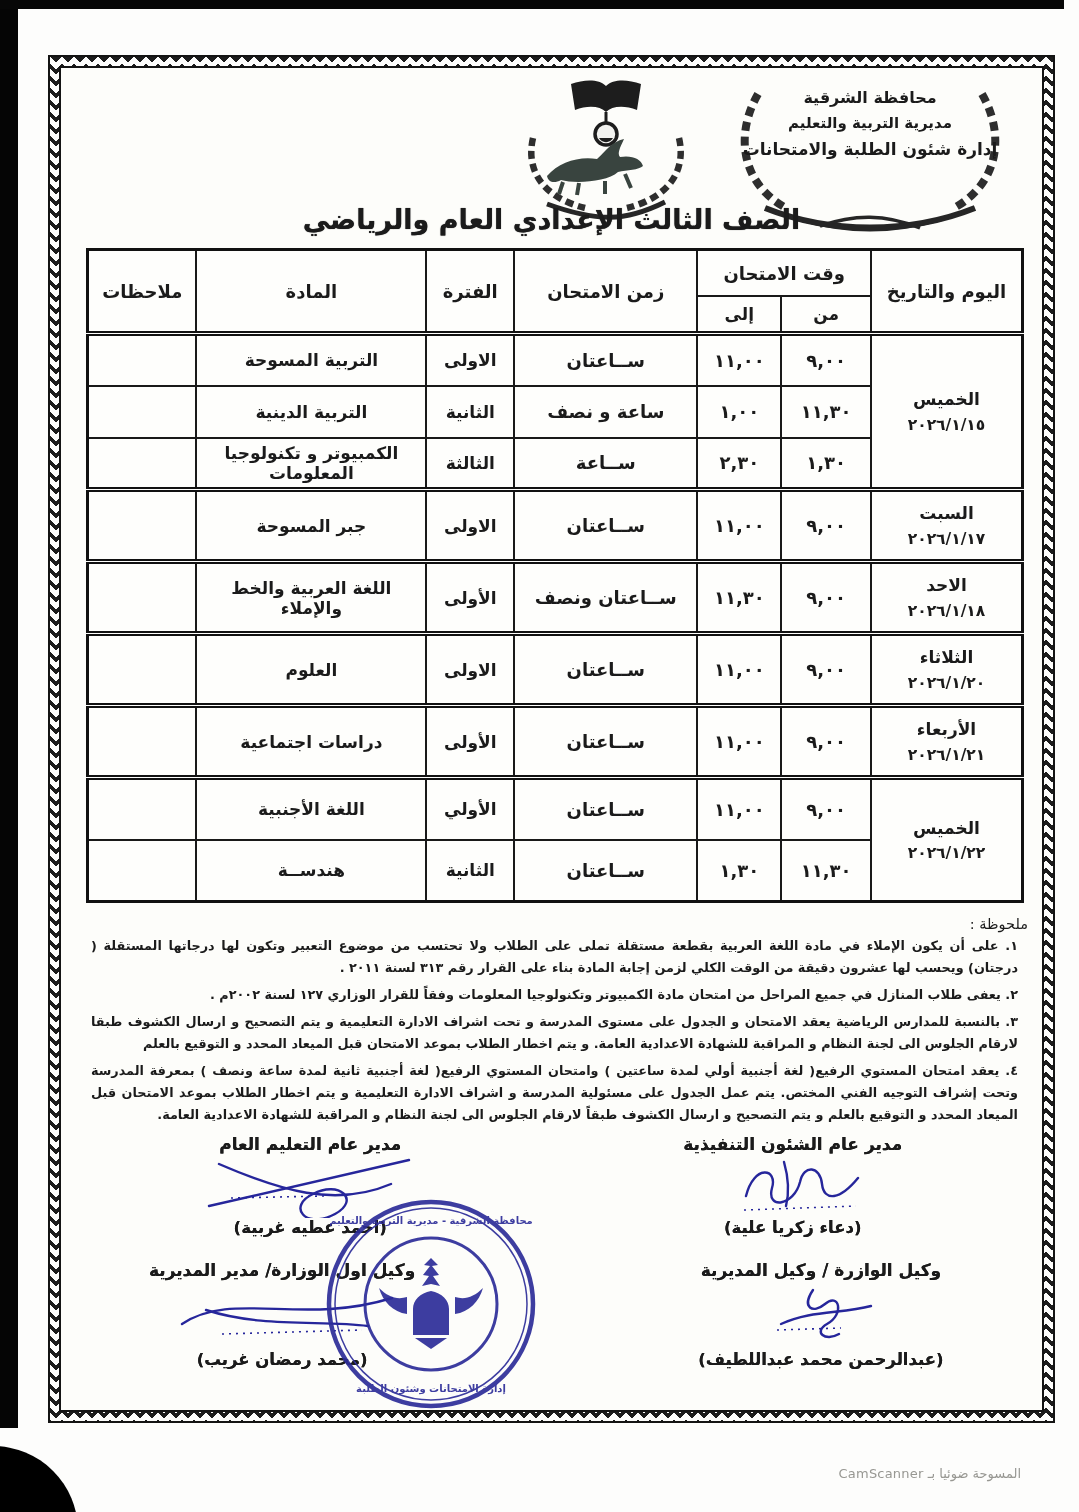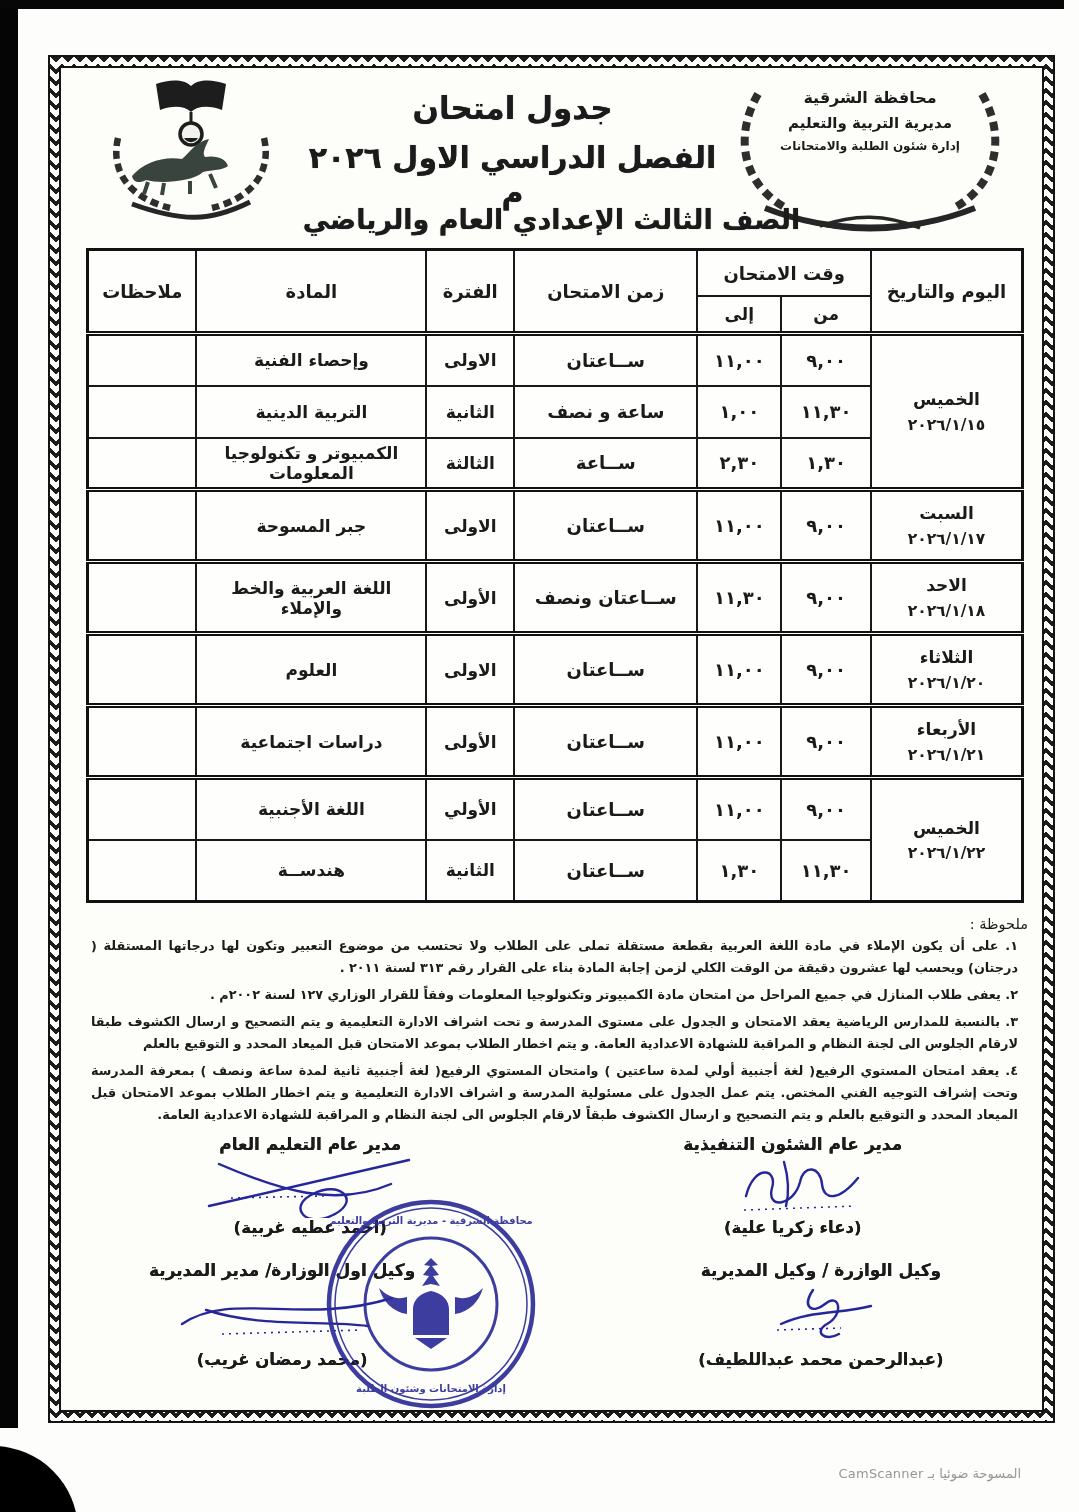--- a/index.html
+++ b/index.html
@@ -31,21 +31,21 @@
   .doc-inner{
     position:relative;width:100%;height:100%;box-sizing:border-box;
     background:#fdfdfa;border:2px solid #141414;direction:rtl;
   }
   
   .sec-header{position:absolute;top:8px;right:0;left:0;display:flex;align-items:flex-start;}
   .org-block{position:relative;width:300px;height:160px;flex:0 0 auto;margin-right:22px;}
   .org-text{position:absolute;top:12px;right:0;left:0;text-align:center;font-weight:bold;}
   .org-text .l1{font-size:16px;}
   .org-text .l2{font-size:15px;margin-top:7px;}
-  .org-text .l3{font-size:12px;margin-top:7px;}
+  .org-text .l3{font-size:17px;margin-top:7px;}
   .titles{flex:1 1 auto;text-align:center;padding-top:14px;}
   .titles .t1{font-size:31px;font-weight:bold;text-shadow:0 0 .7px currentColor;}
   .titles .t2{font-size:30px;font-weight:bold;margin-top:14px;text-shadow:0 0 .7px currentColor;}
   .emblem-block{width:230px;flex:0 0 auto;margin-left:14px;text-align:center;}
   .grade-title{
     position:absolute;top:136px;right:0;left:0;text-align:center;
     font-size:27px;font-weight:bold;text-shadow:0 0 .8px currentColor;
   }
   
   .exam-table-wrap{position:absolute;top:180px;right:18px;}
@@ -105,24 +105,20 @@
             <path d="M78,143 C130,157 170,157 222,143" stroke="#262626" stroke-width="4" fill="none"></path>
             <path d="M100,150 C135,138 165,138 200,152" stroke="#262626" stroke-width="3.5" fill="none"></path>
           </svg>
           <div class="org-text">
             <div class="l1">محافظة الشرقية</div>
             <div class="l2">مديرية التربية والتعليم</div>
             <div class="l3">إدارة شئون الطلبة والامتحانات</div>
           </div>
         </div>
 
-        <div class="titles">
-          <div class="t1">جدول امتحان</div>
-          <div class="t2">الفصل الدراسي الاول ٢٠٢٦ م</div>
-        </div>
 
         <div class="emblem-block">
           <svg width="185" height="150" viewBox="0 0 185 150">
             <path d="M58,8 C72,3 86,3 93,10 C100,3 114,3 128,8 L124,34 C111,29 99,30 93,36 C87,30 75,29 62,34 Z" fill="#1d1d1d"></path>
             <line x1="93" y1="36" x2="93" y2="48" stroke="#1d1d1d" stroke-width="3"></line>
             <circle cx="93" cy="58" r="11" fill="#f2f2ef" stroke="#1d1d1d" stroke-width="3.5"></circle>
             <path d="M86,62 a8,8 0 0 0 14,0 z" fill="#1d1d1d"></path>
             <path d="M34,100 C46,86 66,80 84,83 C94,74 98,66 111,63 C107,72 104,77 107,81 C119,79 128,83 130,90 C126,94 114,94 105,96 C94,106 62,108 48,104 C41,108 35,106 34,100 Z" fill="#39443f"></path>
             <path d="M50,106 L46,118 M66,107 L64,119 M92,105 L92,118 M112,98 L118,112" stroke="#39443f" stroke-width="4" fill="none"></path>
             <path d="M20,62 C12,96 32,122 72,132" stroke="#2e2e2e" stroke-width="6.5" fill="none" stroke-dasharray="8,5"></path>
@@ -162,21 +158,21 @@
           <tbody>
               <tr class="group-start" style="height: 52px;">
                 <td rowspan="3" class="day-cell">
                   <div>الخميس</div>
                   <div class="date">٢٠٢٦/١/١٥</div>
                 </td>
                 <td class="c-from">٩,٠٠</td>
                 <td class="c-to">١١,٠٠</td>
                 <td class="c-duration">ســاعتان</td>
                 <td class="c-period">الاولى</td>
-                <td class="c-subject">وإحصاء الفنية</td>
+                <td class="c-subject">التربية المسوحة</td>
                 <td class="c-notes"></td>
               </tr>
               <tr style="height: 52px;">
                 <td class="c-from">١١,٣٠</td>
                 <td class="c-to">١,٠٠</td>
                 <td class="c-duration">ساعة و نصف</td>
                 <td class="c-period">الثانية</td>
                 <td class="c-subject">التربية الدينية</td>
                 <td class="c-notes"></td>
               </tr>

